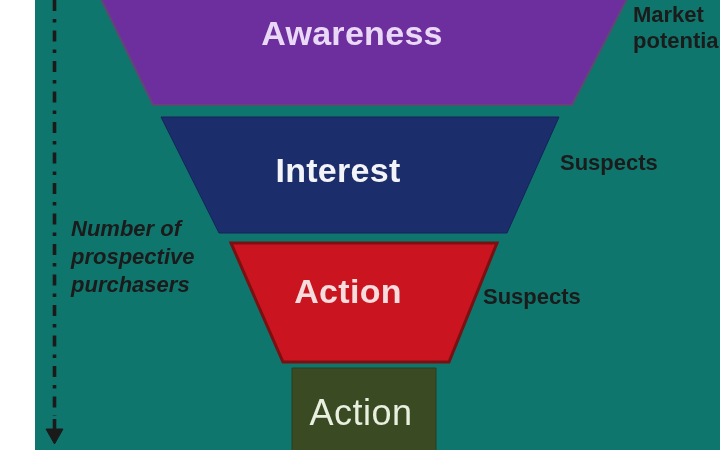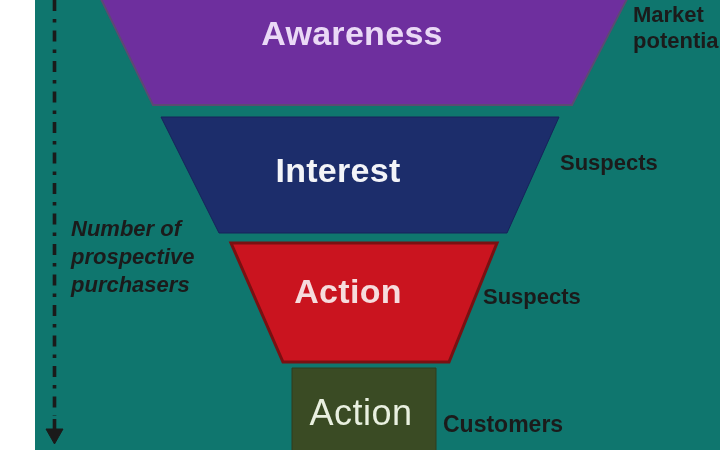--- a/index.html
+++ b/index.html
@@ -67,19 +67,18 @@
 
   <div class="stage-label" id="lbl-action" style="color: rgb(233, 240, 224);">Action</div>
 
   <div class="side-label" id="side-market" style="color: rgb(27, 27, 27);">Market
 potential</div>
 
   <div class="side-label" id="side-suspects" style="color: rgb(27, 27, 27);">Suspects</div>
 
   <div class="side-label" id="side-prospects" style="color: rgb(27, 27, 27);">Suspects</div>
 
-  <div class="side-label" id="side-customers" style="color: rgb(27, 27, 27);">Customers</div>
 
   <div class="axis-label" style="color: rgb(27, 27, 27);">Number of
 prospective
 purchasers</div>
 
 </div>
 
 </body></html>

